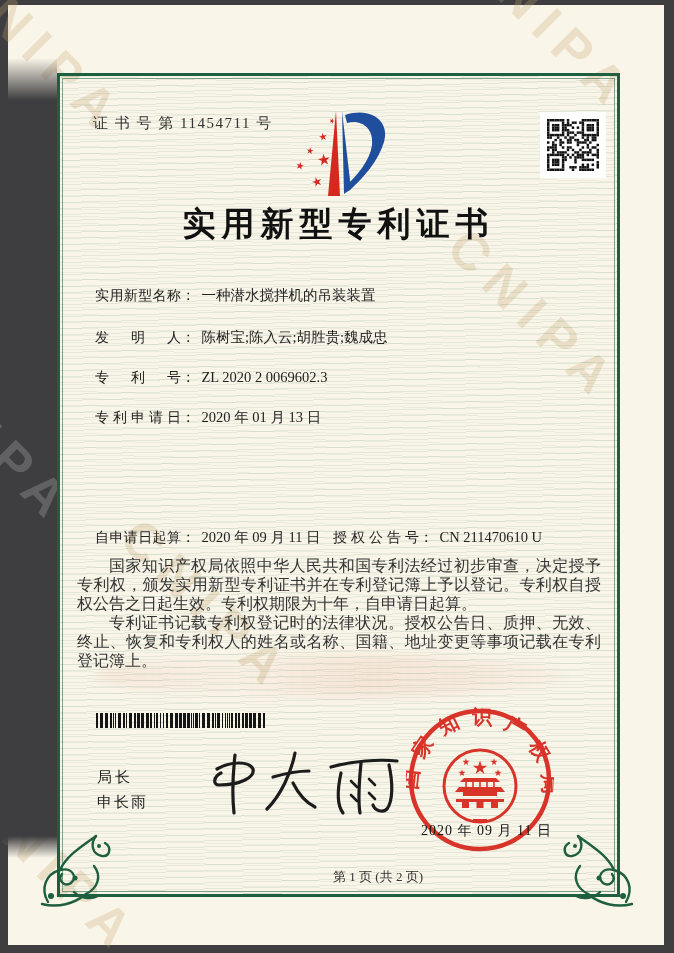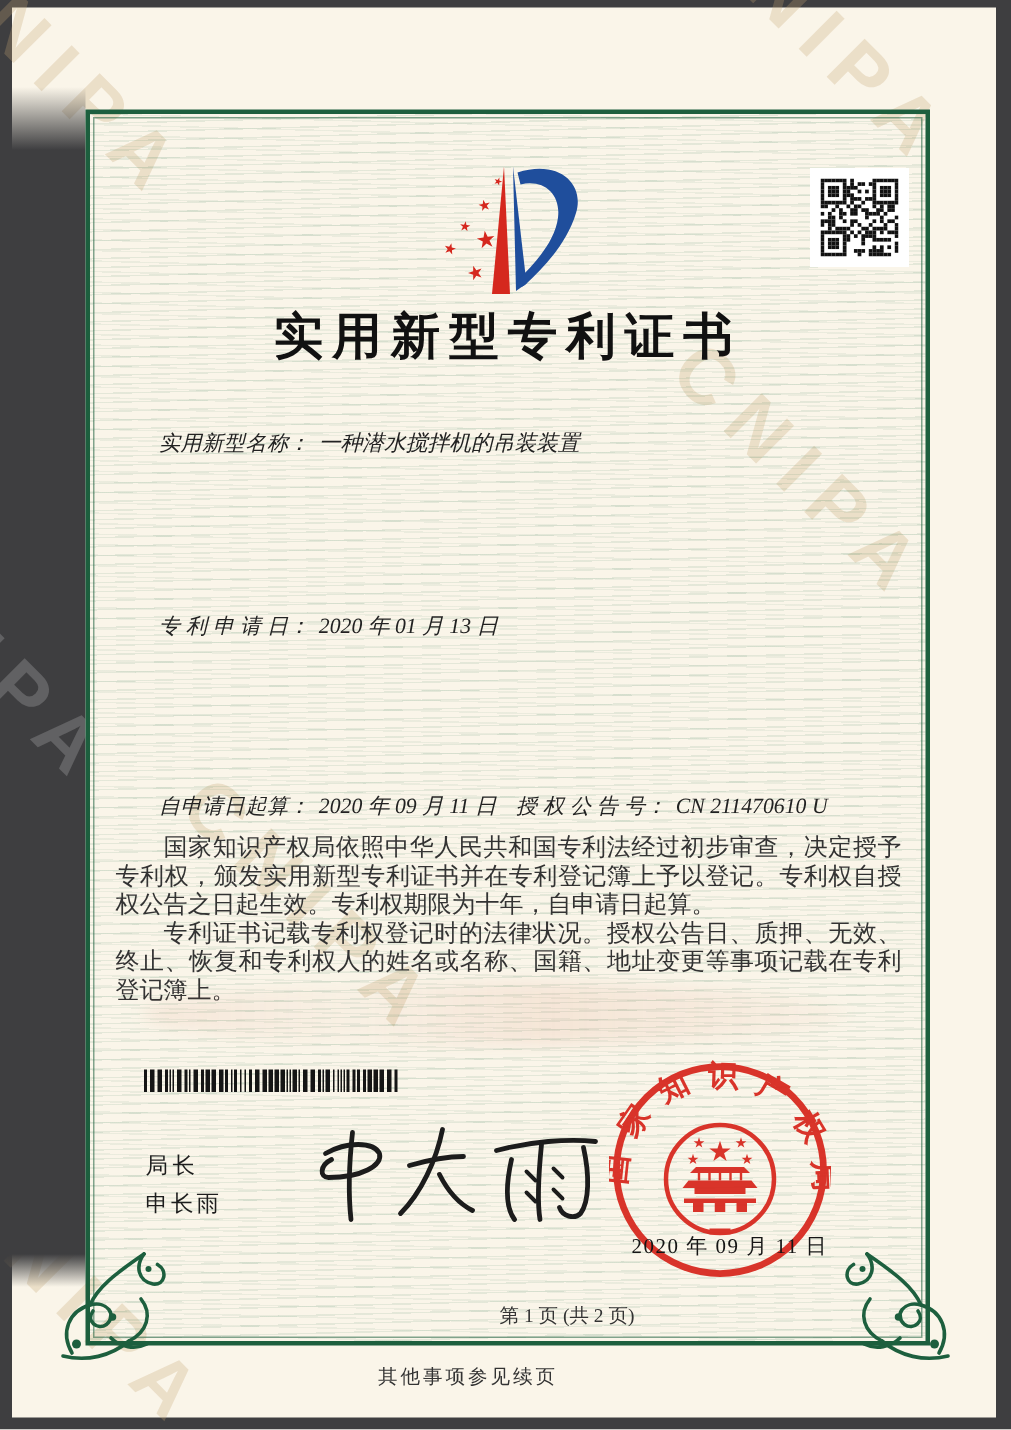--- a/index.html
+++ b/index.html
@@ -17,21 +17,21 @@
       background:repeating-linear-gradient(178.5deg,rgba(35,110,70,.10) 0 1px,transparent 1px 6px),
                  repeating-linear-gradient(181.5deg,rgba(35,110,70,.07) 0 1px,transparent 1px 7px);}
   .frame-inner{position:absolute;inset:2px;border:1px solid rgba(29,95,62,.55);}
   .ornament{position:absolute;}
   .cert-no{position:absolute;left:93px;top:114px;font-size:15px;letter-spacing:1.5px;color:#333;}
   .logo{position:absolute;left:287px;top:106px;}
   .qr-patch{position:absolute;left:540px;top:112px;width:66px;height:66px;background:#fff;}
   .qr{position:absolute;left:7px;top:7px;}
   .title{position:absolute;left:57px;top:202px;width:563px;text-align:center;
       font-size:33px;font-weight:bold;letter-spacing:6px;color:#111;}
-  .row{position:absolute;left:106px;font-size:14.5px;color:#222;white-space:nowrap;font-style:italic;}
+  .row{position:absolute;left:95px;font-size:14.5px;color:#222;white-space:nowrap;}
   .lab{display:inline-block;width:86px;font-size:14px;text-align-last:justify;vertical-align:bottom;}
   .val{margin-left:6px;}
   .pair2{position:absolute;left:238px;top:0;}
   .paras{position:absolute;left:77px;top:556px;width:524px;font-size:16px;line-height:19px;
       text-align:justify;color:#333;}
   .paras p{margin:0;text-indent:2em;}
   .pink-band{position:absolute;left:95px;top:655px;width:470px;height:42px;border-radius:50%;
       background:linear-gradient(90deg,rgba(215,120,90,.10),rgba(215,120,90,.03) 30%,rgba(215,120,90,.12) 58%,rgba(215,120,90,.04));
       filter:blur(5px);}
   .barcode{position:absolute;left:96px;top:713px;width:172px;height:15px;}
@@ -86,20 +86,21 @@
       <path d="M58,6 C52,14 54,24 64,26 C72,27 74,17 67,13"></path>
       <path d="M36,62 C42,68 52,70 60,66"></path>
     </g>
     <g fill="#1d5f3e">
       <circle cx="13" cy="66" r="3"></circle>
         <circle cx="37" cy="48" r="2.5"></circle>
         <circle cx="61" cy="16" r="2"></circle>
     </g>
   </svg>
 
+  <div class="cert-no">证 书 号 第 11454711 号</div>
 
   <svg class="logo" width="112" height="94" viewBox="0 0 112 94">
     <defs>
       <path id="lstar" d="M0,-10 L2.25,-3.09 L9.51,-3.09 L3.63,1.18 L5.88,8.09 L0,3.82 L-5.88,8.09 L-3.63,1.18 L-9.51,-3.09 L-2.25,-3.09 Z"></path>
     </defs>
     <path d="M49,5 L41,90 L53,90 Z" fill="#d5281e"></path>
     <path d="M55,5 L57,88 L64,83 Z" fill="#1f4e9c"></path>
     <path d="M58,9 C86,0 103,17 97,36 C91,56 76,72 63,84 C59,87 56,84 59,80 C70,69 83,55 85,39 C87,23 75,13 60,17 Z" fill="#1f4e9c"></path>
     <g fill="#d5281e">
       <use href="#lstar" transform="translate(45,15) scale(0.28) rotate(20)"></use>
@@ -345,20 +346,26 @@
         <rect x="42.5" y="50" width="2.5" height="2.5"></rect>
         <rect x="45" y="50" width="2.5" height="2.5"></rect>
       </svg>
   </div>
 
   <div class="title">实用新型专利证书</div>
 
   <div class="row" style="top:286px">
     <span class="lab">实用新型名称</span><span>：</span><span class="val">一种潜水搅拌机的吊装装置</span>
   </div>
+  <div class="row" style="top:328px">
+    <span class="lab">发明人</span><span>：</span><span class="val">陈树宝;陈入云;胡胜贵;魏成忠</span>
+  </div>
+  <div class="row" style="top:368px">
+    <span class="lab">专利号</span><span>：</span><span class="val">ZL 2020 2 0069602.3</span>
+  </div>
   <div class="row" style="top:408px">
     <span class="lab">专利申请日</span><span>：</span><span class="val">2020 年 01 月 13 日</span>
   </div>
   <div class="row" style="top:528px">
     <span class="lab">自申请日起算</span><span>：</span><span class="val">2020 年 09 月 11 日</span>
     <span class="pair2">
       <span class="lab">授权公告号</span><span>：</span><span class="val">CN 211470610 U</span>
     </span>
   </div>
 
@@ -460,14 +467,13 @@
       <rect x="-24" y="13" width="48" height="3"></rect>
       <rect x="-18" y="16" width="7" height="6"></rect>
       <rect x="-3.5" y="16" width="7" height="6"></rect>
       <rect x="11" y="16" width="7" height="6"></rect>
       <rect x="-7" y="33" width="14" height="4"></rect>
     </g>
   </svg>
   <div class="seal-date">2020 年 09 月 11 日</div>
 
   <div class="page-info">第 1 页 (共 2 页)</div>
-  <div class="cont-note">其他事项参见续页</div>
 </div>
 
 </body></html>

